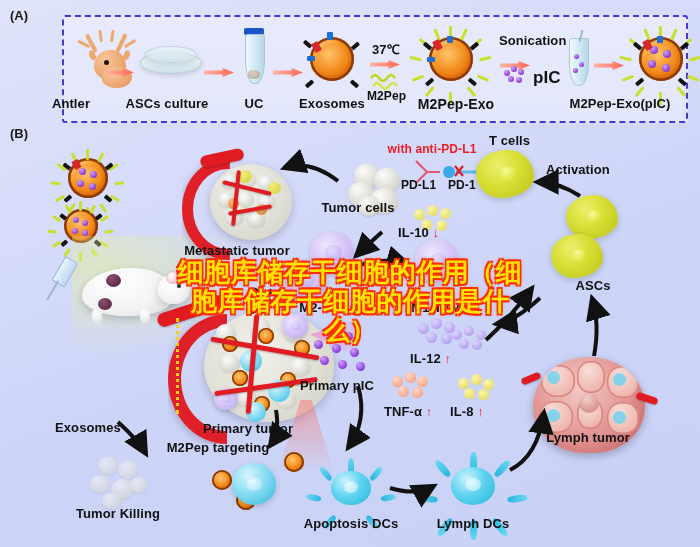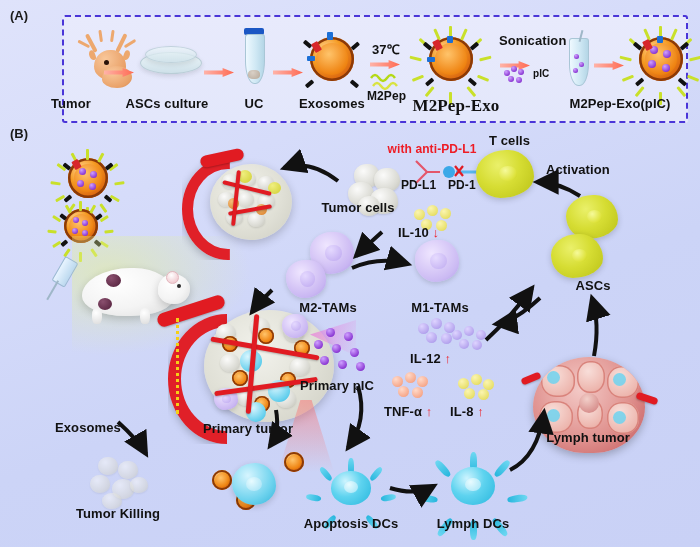--- a/index.html
+++ b/index.html
@@ -146,21 +146,21 @@
     <div class="antlerB" style="left:33px;top:2px;width:4px;height:20px;transform:rotate(26deg);"></div>
     <div class="antlerB" style="left:41px;top:4px;width:3px;height:13px;transform:rotate(58deg);"></div>
     <div class="antlerB" style="left:28px;top:0px;width:3px;height:12px;transform:rotate(8deg);"></div>
     <div class="deerBody" style="left:12px;top:20px;width:32px;height:30px;"></div>
     <div class="deerBody" style="left:20px;top:36px;width:30px;height:22px;border-radius:45% 55% 50% 50%/60% 50% 50% 40%;"></div>
     <div style="position:absolute;left:22px;top:30px;width:5px;height:5px;border-radius:50%;background:#2a1208;"></div>
     <div class="antlerB" style="left:9px;top:20px;width:6px;height:10px;transform:rotate(-20deg);border-radius:60% 40% 40% 60%;"></div>
     <div class="antlerB" style="left:40px;top:20px;width:6px;height:10px;transform:rotate(20deg);border-radius:40% 60% 60% 40%;"></div>
   </div>
   <div class="aArrow" style="left:104px;top:68px;"></div>
-  <div class="lbl ctr" style="left:71px;top:96px;font-size:13px;">Tumor</div>
+  <div class="lbl ctr" style="left:71px;top:96px;font-size:13px;">Antler</div>
 
   <div class="dish" style="left:140px;top:52px;width:60px;height:20px;"></div>
   <div class="dish" style="left:145px;top:46px;width:50px;height:15px;opacity:.8;"></div>
   <div class="aArrow" style="left:204px;top:68px;"></div>
   <div class="lbl ctr" style="left:167px;top:96px;font-size:13px;">ASCs culture</div>
 
   <div style="position:absolute;left:243px;top:28px;width:22px;height:58px;">
     <div class="tubeCap" style="left:1px;top:0;width:20px;height:7px;"></div>
     <div class="tube" style="left:2px;top:6px;width:18px;height:48px;"></div>
     <div style="position:absolute;left:5px;top:42px;width:12px;height:9px;border-radius:40%;
@@ -204,32 +204,32 @@
     <div class="spike" style="left:48px;top:49px;width:3px;height:12px;transform:rotate(140deg);"></div>
     <div class="spike" style="left:31px;top:53px;width:3px;height:13px;transform:rotate(180deg);"></div>
     <div class="blackspike" style="left:11px;top:14px;width:4px;height:9px;transform:rotate(-50deg);"></div>
     <div class="blackspike" style="left:51px;top:14px;width:4px;height:9px;transform:rotate(50deg);"></div>
     <div class="blackspike" style="left:13px;top:44px;width:4px;height:9px;transform:rotate(-132deg);"></div>
     <div class="blackspike" style="left:49px;top:44px;width:4px;height:9px;transform:rotate(132deg);"></div>
     <div style="position:absolute;left:16px;top:14px;width:7px;height:10px;background:#d8262b;border-radius:1px;transform:rotate(-28deg);"></div>
     <div style="position:absolute;left:29px;top:10px;width:6px;height:7px;background:#1b6fd6;border-radius:1px;"></div>
     <div style="position:absolute;left:9px;top:31px;width:8px;height:5px;background:#1b6fd6;border-radius:1px;"></div>
   </div>
-  <div class="lbl ctr" style="left:456px;top:96px;font-size:17px;font-family:Liberation Serif, serif;">M2Pep-Exo</div>
+  <div class="lbl ctr" style="left:456px;top:96px;font-size:14px;">M2Pep-Exo</div>
 
   <div class="lbl" style="left:499px;top:33px;font-size:13px;">Sonication</div>
   <div class="aArrow" style="left:500px;top:61px;"></div>
   <div style="position:absolute;left:504px;top:66px;width:26px;height:18px;">
     <div class="picdot" style="left:0;top:4px;width:6px;height:6px;"></div>
     <div class="picdot" style="left:7px;top:0px;width:6px;height:6px;"></div>
     <div class="picdot" style="left:14px;top:3px;width:6px;height:6px;"></div>
     <div class="picdot" style="left:4px;top:10px;width:6px;height:6px;"></div>
     <div class="picdot" style="left:12px;top:11px;width:6px;height:6px;"></div>
   </div>
-  <div class="lbl" style="left:533px;top:68px;font-size:10px;">pIC</div>
+  <div class="lbl" style="left:533px;top:68px;font-size:17px;">pIC</div>
 
   <div style="position:absolute;left:567px;top:30px;width:22px;height:56px;">
     <div class="tube" style="left:2px;top:8px;width:18px;height:46px;"></div>
     <div class="needle" style="left:13px;top:0;width:2px;height:12px;transform:rotate(14deg);"></div>
     <div class="picdot" style="left:7px;top:24px;width:5px;height:5px;"></div>
     <div class="picdot" style="left:12px;top:32px;width:5px;height:5px;"></div>
     <div class="picdot" style="left:6px;top:38px;width:5px;height:5px;"></div>
   </div>
   <div class="aArrow" style="left:594px;top:61px;"></div>
 
@@ -351,20 +351,21 @@
     <div style="position:absolute;left:90px;top:30px;width:13px;height:12px;border-radius:50%;
          background:radial-gradient(circle at 35% 30%,#f0ef7f,#cfcf33);"></div>
     <div style="position:absolute;left:50px;top:46px;width:11px;height:11px;border-radius:50%;
          background:radial-gradient(circle at 35% 30%,#f6c07a,#d97c25);"></div>
     <div style="position:absolute;left:78px;top:52px;width:11px;height:11px;border-radius:50%;
          background:radial-gradient(circle at 35% 30%,#f6c07a,#d97c25);"></div>
     <div class="vessel" style="left:44px;top:34px;width:50px;height:4px;transform:rotate(14deg);"></div>
     <div class="vessel" style="left:50px;top:56px;width:44px;height:4px;transform:rotate(-10deg);"></div>
     <div class="vessel" style="left:56px;top:18px;width:4px;height:56px;transform:rotate(6deg);"></div>
   </div>
+  <div class="lbl ctr" style="left:237px;top:243px;font-size:13px;">Metastatic tumor</div>
 
   <div style="position:absolute;left:344px;top:162px;width:62px;height:58px;">
     <div class="greyCell" style="left:10px;top:2px;width:26px;height:24px;"></div>
     <div class="greyCell" style="left:30px;top:6px;width:26px;height:24px;"></div>
     <div class="greyCell" style="left:4px;top:20px;width:26px;height:24px;"></div>
     <div class="greyCell" style="left:26px;top:26px;width:28px;height:26px;"></div>
     <div class="greyCell" style="left:14px;top:34px;width:22px;height:20px;"></div>
   </div>
   <div class="lbl ctr" style="left:358px;top:200px;font-size:13px;">Tumor cells</div>
 
@@ -470,20 +471,21 @@
     <div style="position:absolute;left:160px;top:24px;width:46px;height:36px;
        background:linear-gradient(110deg,rgba(234,120,220,.75),rgba(234,120,220,0));
        clip-path:polygon(0 40%,100% 0,100% 100%);"></div>
   </div>
 
   <div style="position:absolute;left:278px;top:400px;width:56px;height:72px;
       background:linear-gradient(180deg,rgba(248,120,120,.55),rgba(248,150,150,0));
       clip-path:polygon(40% 0,60% 0,100% 100%,0 100%);"></div>
 
   <div class="lbl ctr" style="left:248px;top:421px;font-size:13px;">Primary tumor</div>
+  <div class="lbl ctr" style="left:218px;top:440px;font-size:13px;">M2Pep targeting</div>
 
   <div style="position:absolute;left:310px;top:328px;width:62px;height:48px;">
     <div class="picdot" style="left:16px;top:0;width:9px;height:9px;"></div>
     <div class="picdot" style="left:34px;top:4px;width:9px;height:9px;"></div>
     <div class="picdot" style="left:4px;top:12px;width:9px;height:9px;"></div>
     <div class="picdot" style="left:22px;top:16px;width:9px;height:9px;"></div>
     <div class="picdot" style="left:40px;top:20px;width:9px;height:9px;"></div>
     <div class="picdot" style="left:10px;top:28px;width:9px;height:9px;"></div>
     <div class="picdot" style="left:28px;top:32px;width:9px;height:9px;"></div>
     <div class="picdot" style="left:46px;top:34px;width:9px;height:9px;"></div>
@@ -619,14 +621,18 @@
 
     <path d="M510 470 q28 -14 34 -58" stroke="#111" stroke-width="4" fill="none" marker-end="url(#ah)"></path>
 
     <path d="M118 422 q20 18 28 32" stroke="#111" stroke-width="4" fill="none" marker-end="url(#ah)"></path>
 
     <path d="M276 410 q4 22 -6 36" stroke="#111" stroke-width="4" fill="none" marker-end="url(#ah)"></path>
 
     <path d="M272 290 q-14 14 -20 22" stroke="#111" stroke-width="4" fill="none" marker-end="url(#ah)"></path>
   </svg>
 
+  <div id="wm">
+    <div>细胞库储存干细胞的作用（细</div>
+    <div>胞库储存干细胞的作用是什么）</div>
+  </div>
 
 </div>
 
 </body></html>

